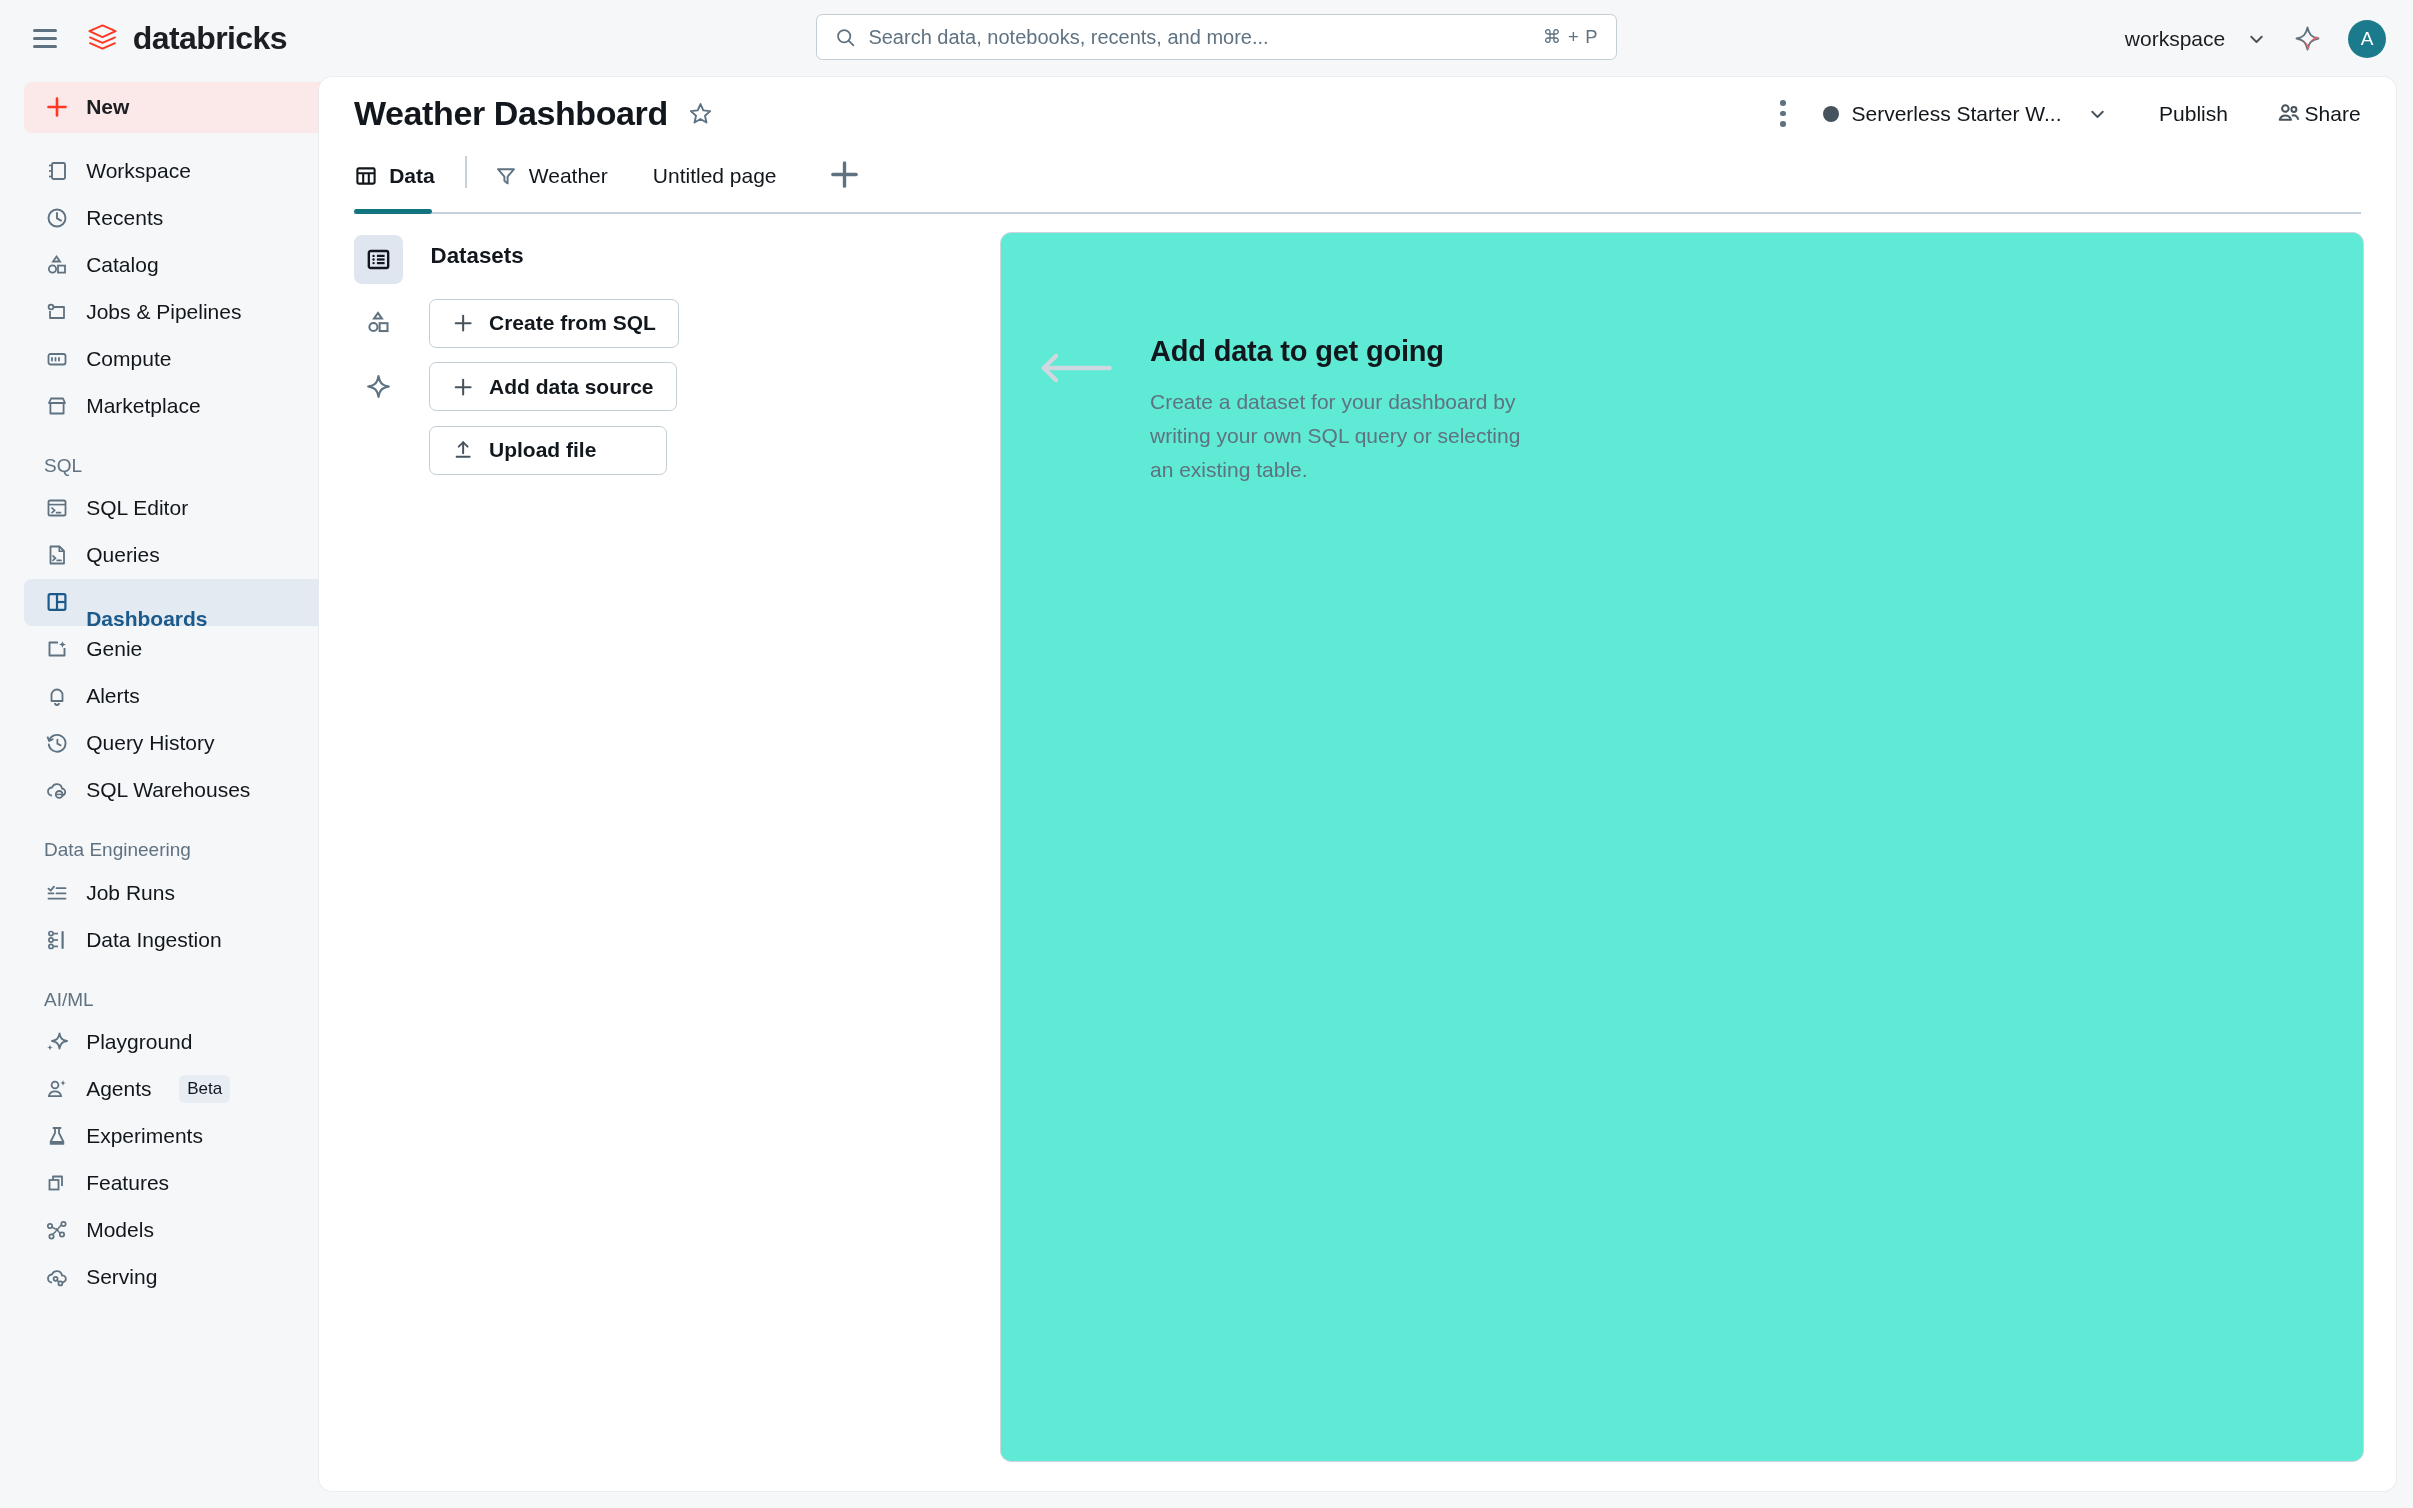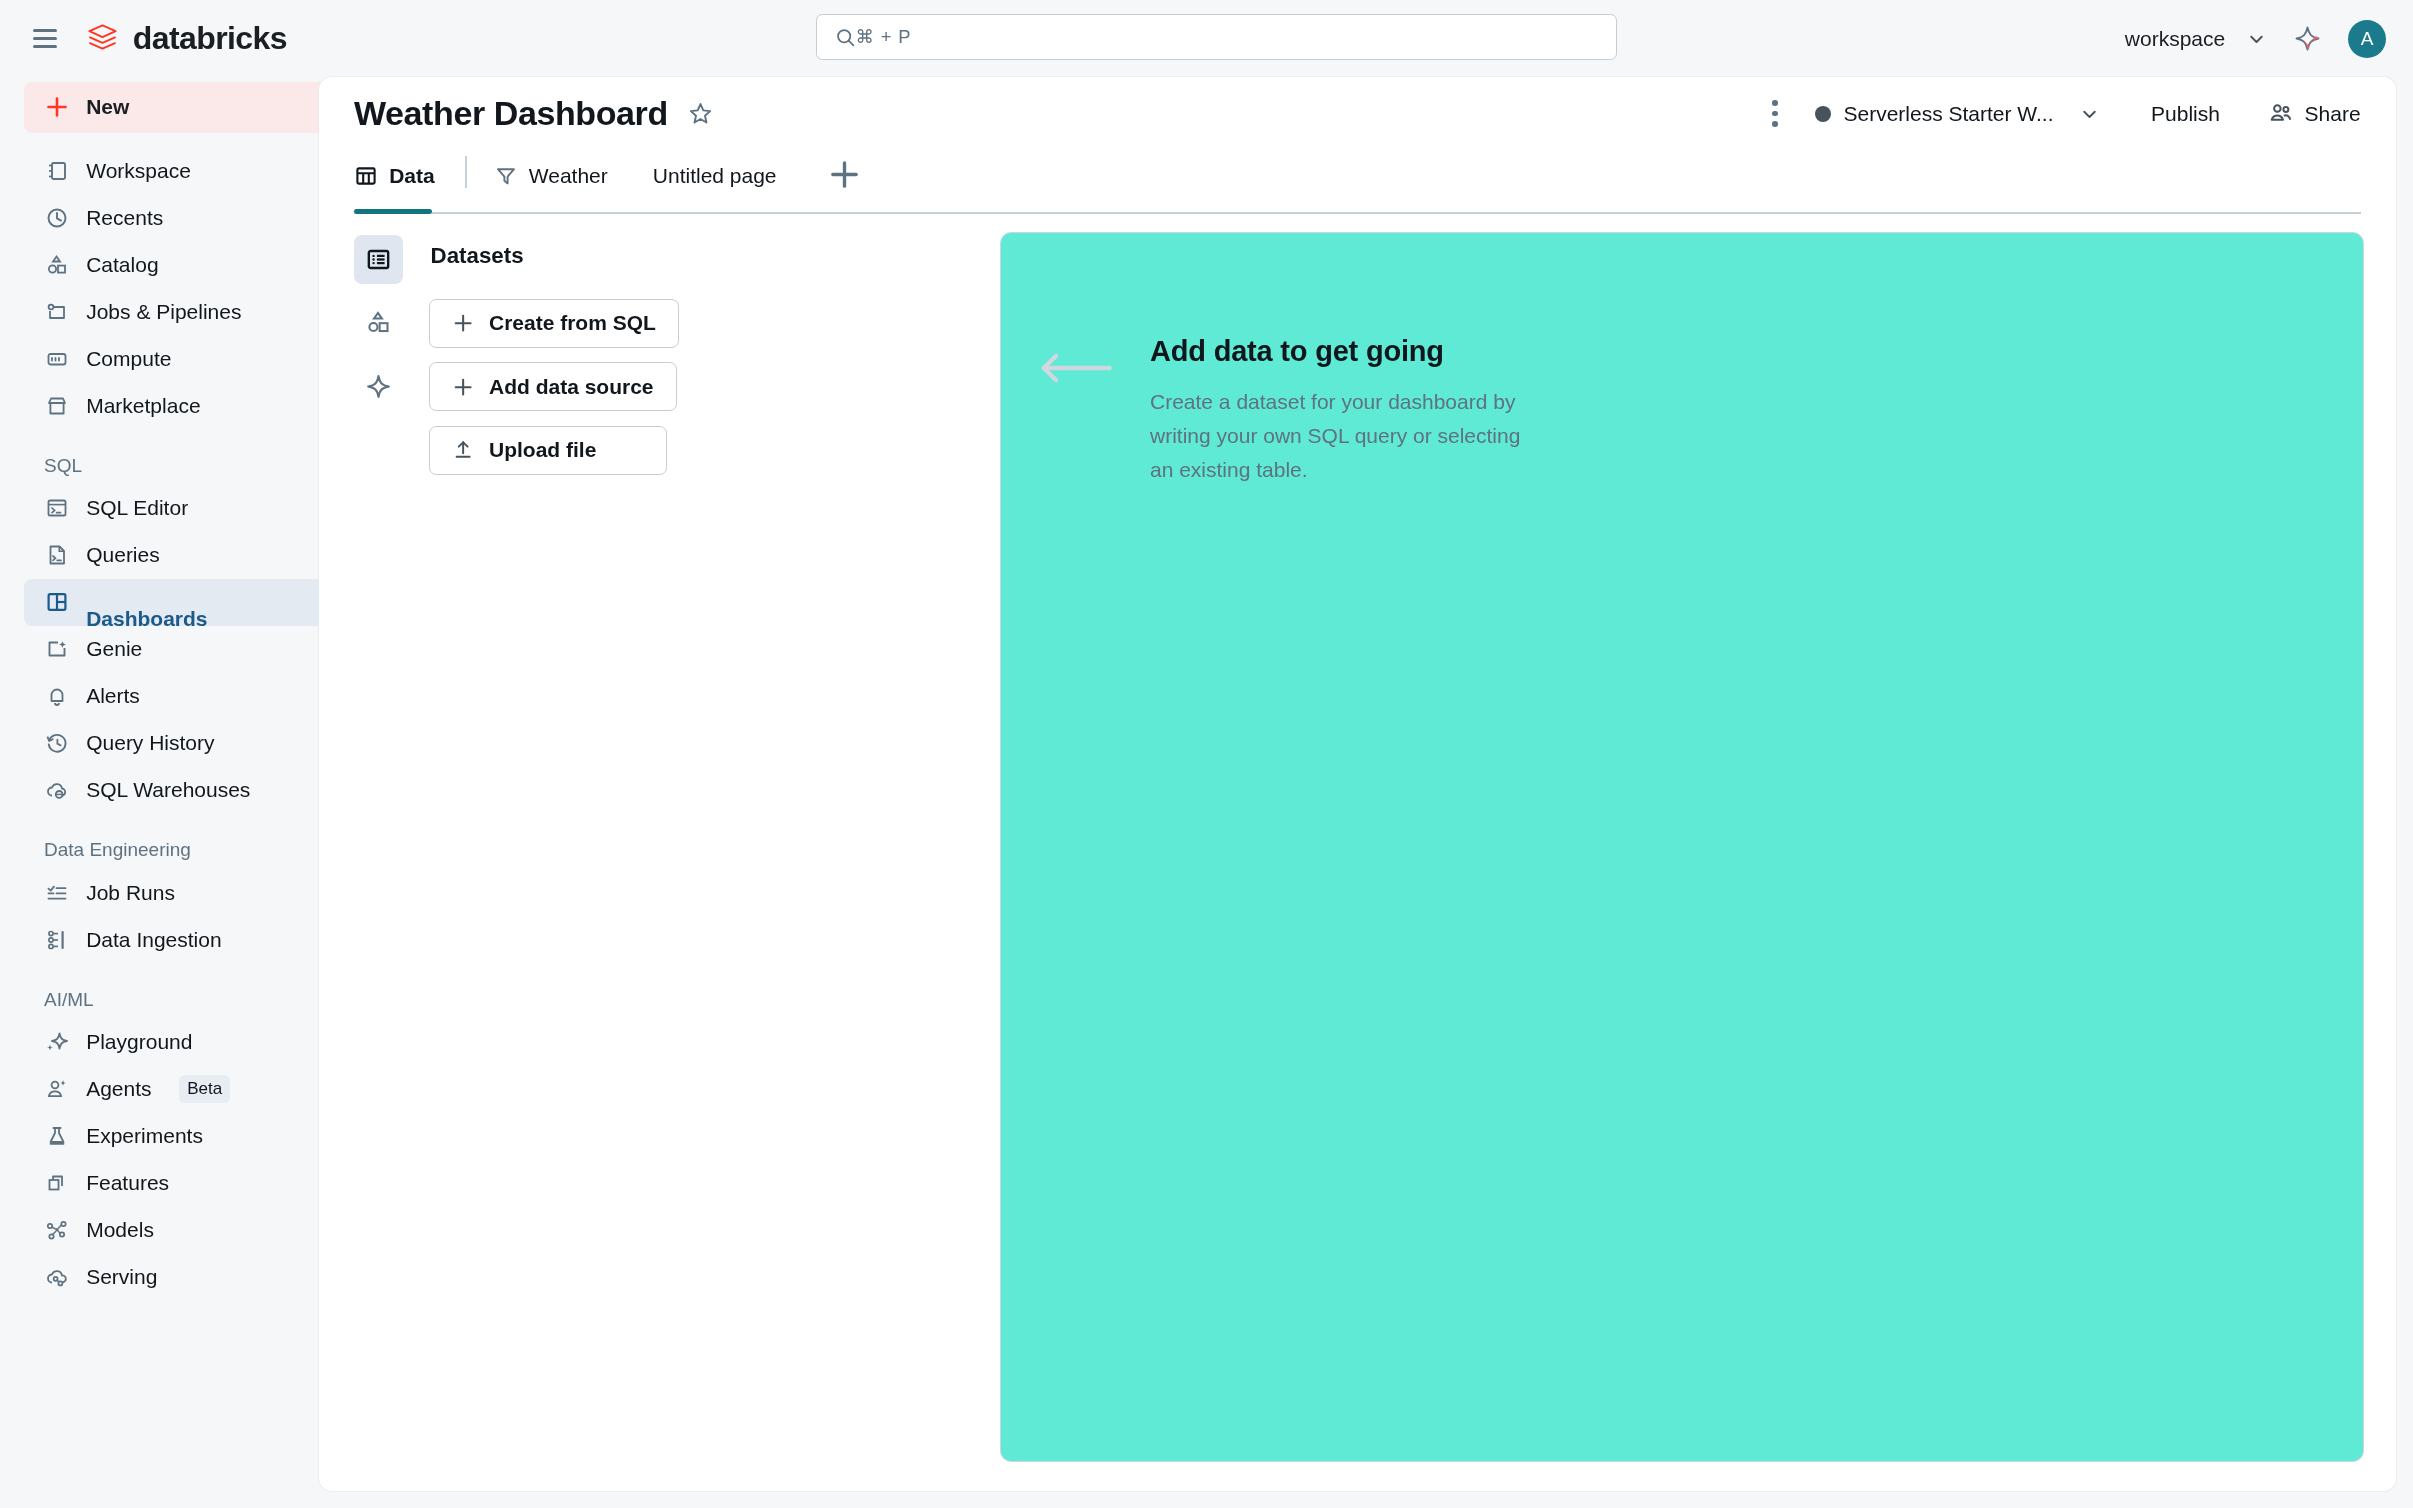--- a/index.html
+++ b/index.html
@@ -113,21 +113,21 @@
   .hdr-spacer { flex: 1; }
   .hdr-right { display: flex; align-items: center; gap: 0; }
   .kebab { width: 35px; height: 35px; display: flex; flex-direction: column;
     align-items: center; justify-content: center; gap: 4.8px; cursor: pointer; margin-right: 17.6px; }
   .kebab i { width: 5.6px; height: 5.6px; border-radius: 50%; background: #5f7281; display: block; }
   .wh-pill { display: flex; align-items: center; gap: 12.8px; cursor: pointer; padding: 6.4px 4.8px; }
   .wh-dot { width: 16px; height: 16px; border-radius: 50%; background: #47535c; }
   .wh-label { font-size: 21px; color: #11171c; }
   .chev { width: 21px; height: 21px; margin-left: 12.8px; }
   .publish-btn { font-size: 21px; color: #11171c; cursor: pointer; margin-left: 35px; padding: 8px 11.2px; }
-  .share-btn { display: flex; align-items: center; gap: 11px; cursor: pointer; margin-left: 29px; padding: 8px 6.4px; }
+  .share-btn { display: flex; align-items: center; gap: 3px; cursor: pointer; margin-left: 29px; padding: 8px 6.4px; }
   .share-label { font-size: 21px; color: #11171c; }
 
   
   .tabbar {
     height: 64px; display: flex; align-items: center;
     padding: 0 35px 0 35px;
     position: relative;
   }
   .tabbar::after {
     content: ""; position: absolute; left: 35px; right: 35px; bottom: 0;
@@ -207,20 +207,21 @@
       </g>
     </svg>
     <div class="brand-name">databricks</div>
   </div>
 
   <div class="search-wrap">
     <svg class="search-icon" viewBox="0 0 24 24">
       <circle cx="10.5" cy="10.5" r="7" fill="none" stroke="#5f7281" stroke-width="2"></circle>
       <line x1="15.6" y1="15.6" x2="21" y2="21" stroke="#5f7281" stroke-width="2" stroke-linecap="round"></line>
     </svg>
+    <div class="search-ph">Search data, notebooks, recents, and more...</div>
     <div class="search-kbd">⌘ + P</div>
   </div>
 
   <div class="topright">
     <div class="ws-select">
       <div class="ws-label">workspace</div>
       <svg class="chev" viewBox="0 0 24 24">
         <polyline points="6,10 12,16 18,10" fill="none" stroke="#47535c" stroke-width="2.2" stroke-linecap="round" stroke-linejoin="round"></polyline>
       </svg>
     </div>

